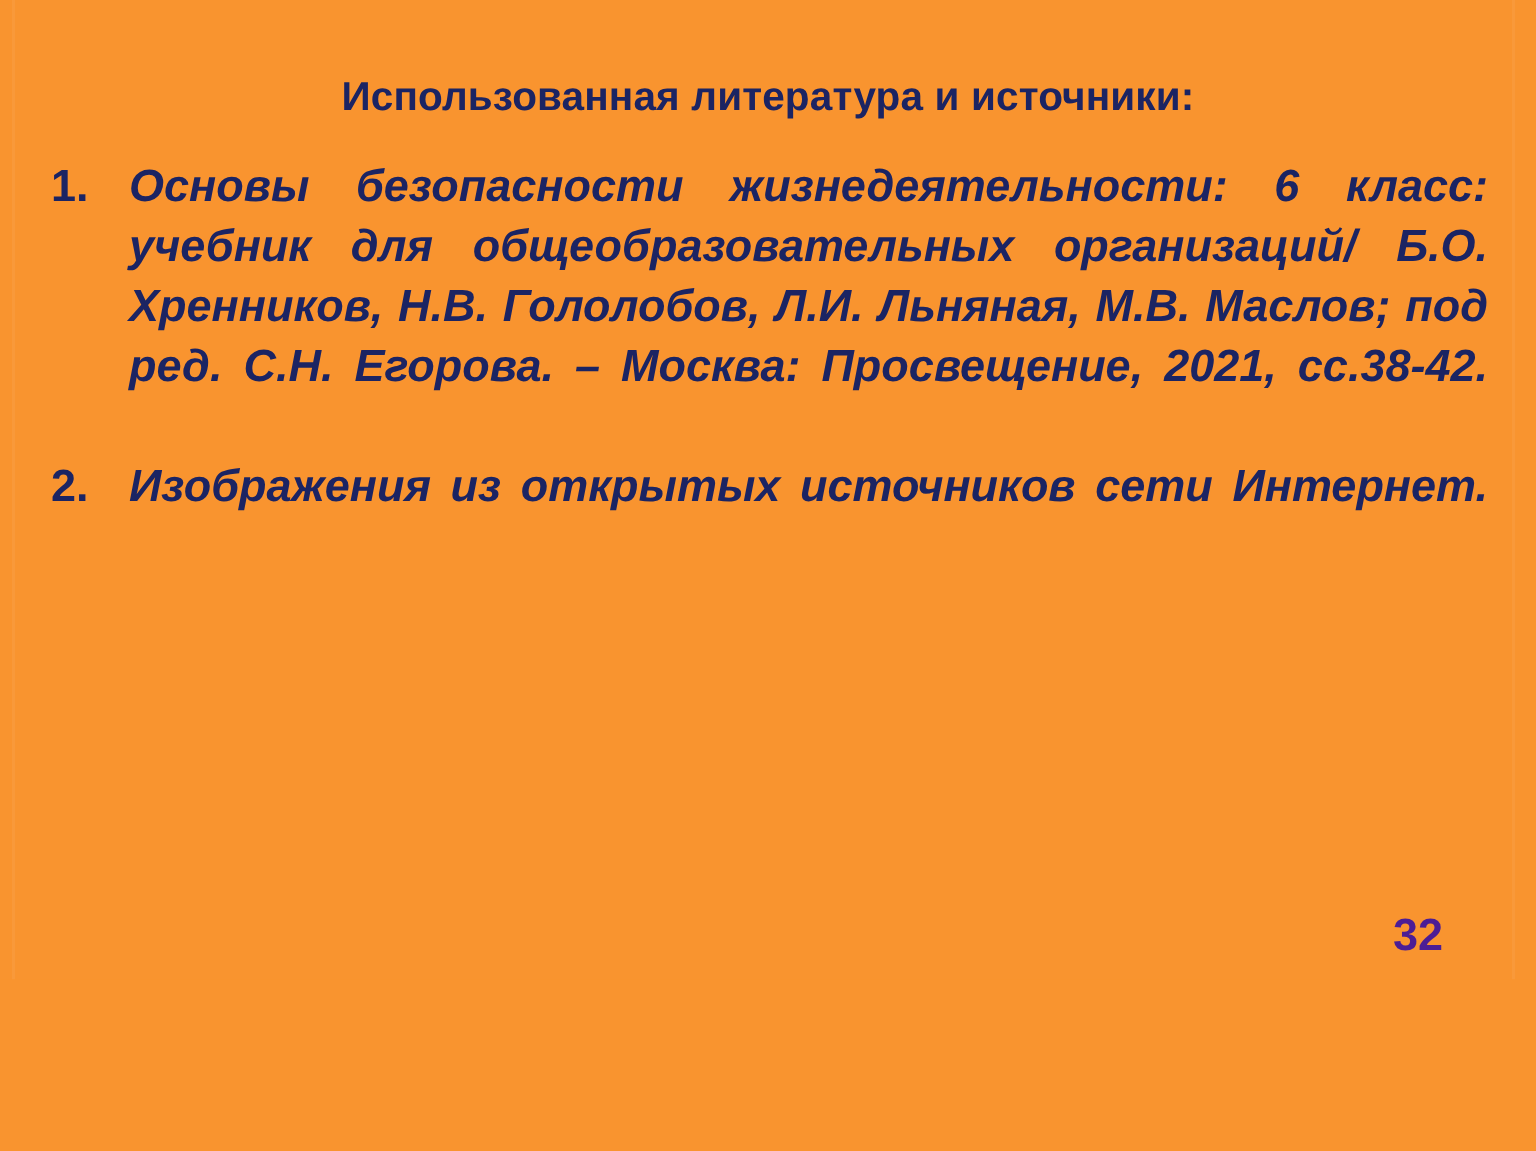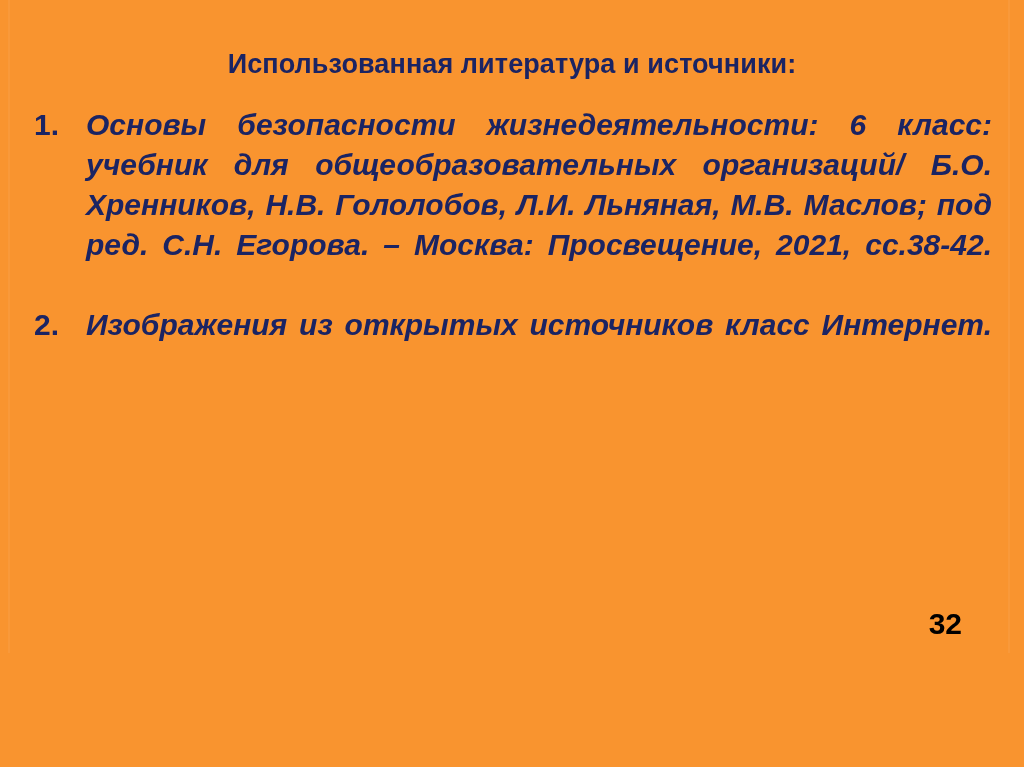--- a/index.html
+++ b/index.html
@@ -97,21 +97,21 @@
     width: 100%;
     height: 0;
   }
 
   .page-number {
     position: absolute;
     right: 62px;
     bottom: 14px;
     font-size: 30px;
     font-weight: bold;
-    color: #000000;
+    color: #4c1d95;
     line-height: 1;
   }
 </style>
 </head>
 <body>
 
 <div class="slide">
 
   <div class="edge-seam left"></div>
   <div class="edge-seam right"></div>
@@ -120,20 +120,20 @@
 
   <ol class="body-list">
 
     <li class="list-item">
       <span class="marker">1.</span>
       <span class="item-text">Основы безопасности жизнедеятельности: 6 класс: учебник для общеобразовательных организаций/ Б.О. Хренников, Н.В. Гололобов, Л.И. Льняная, М.В. Маслов; под ред. С.Н. Егорова. – Москва: Просвещение, 2021, сс.38-42.</span>
     </li>
 
     <li class="list-item">
       <span class="marker">2.</span>
-      <span class="item-text">Изображения из открытых источников класс Интернет.</span>
+      <span class="item-text">Изображения из открытых источников сети Интернет.</span>
     </li>
 
   </ol>
 
   <div class="page-number">32</div>
 
 </div>
 
 </body></html>

